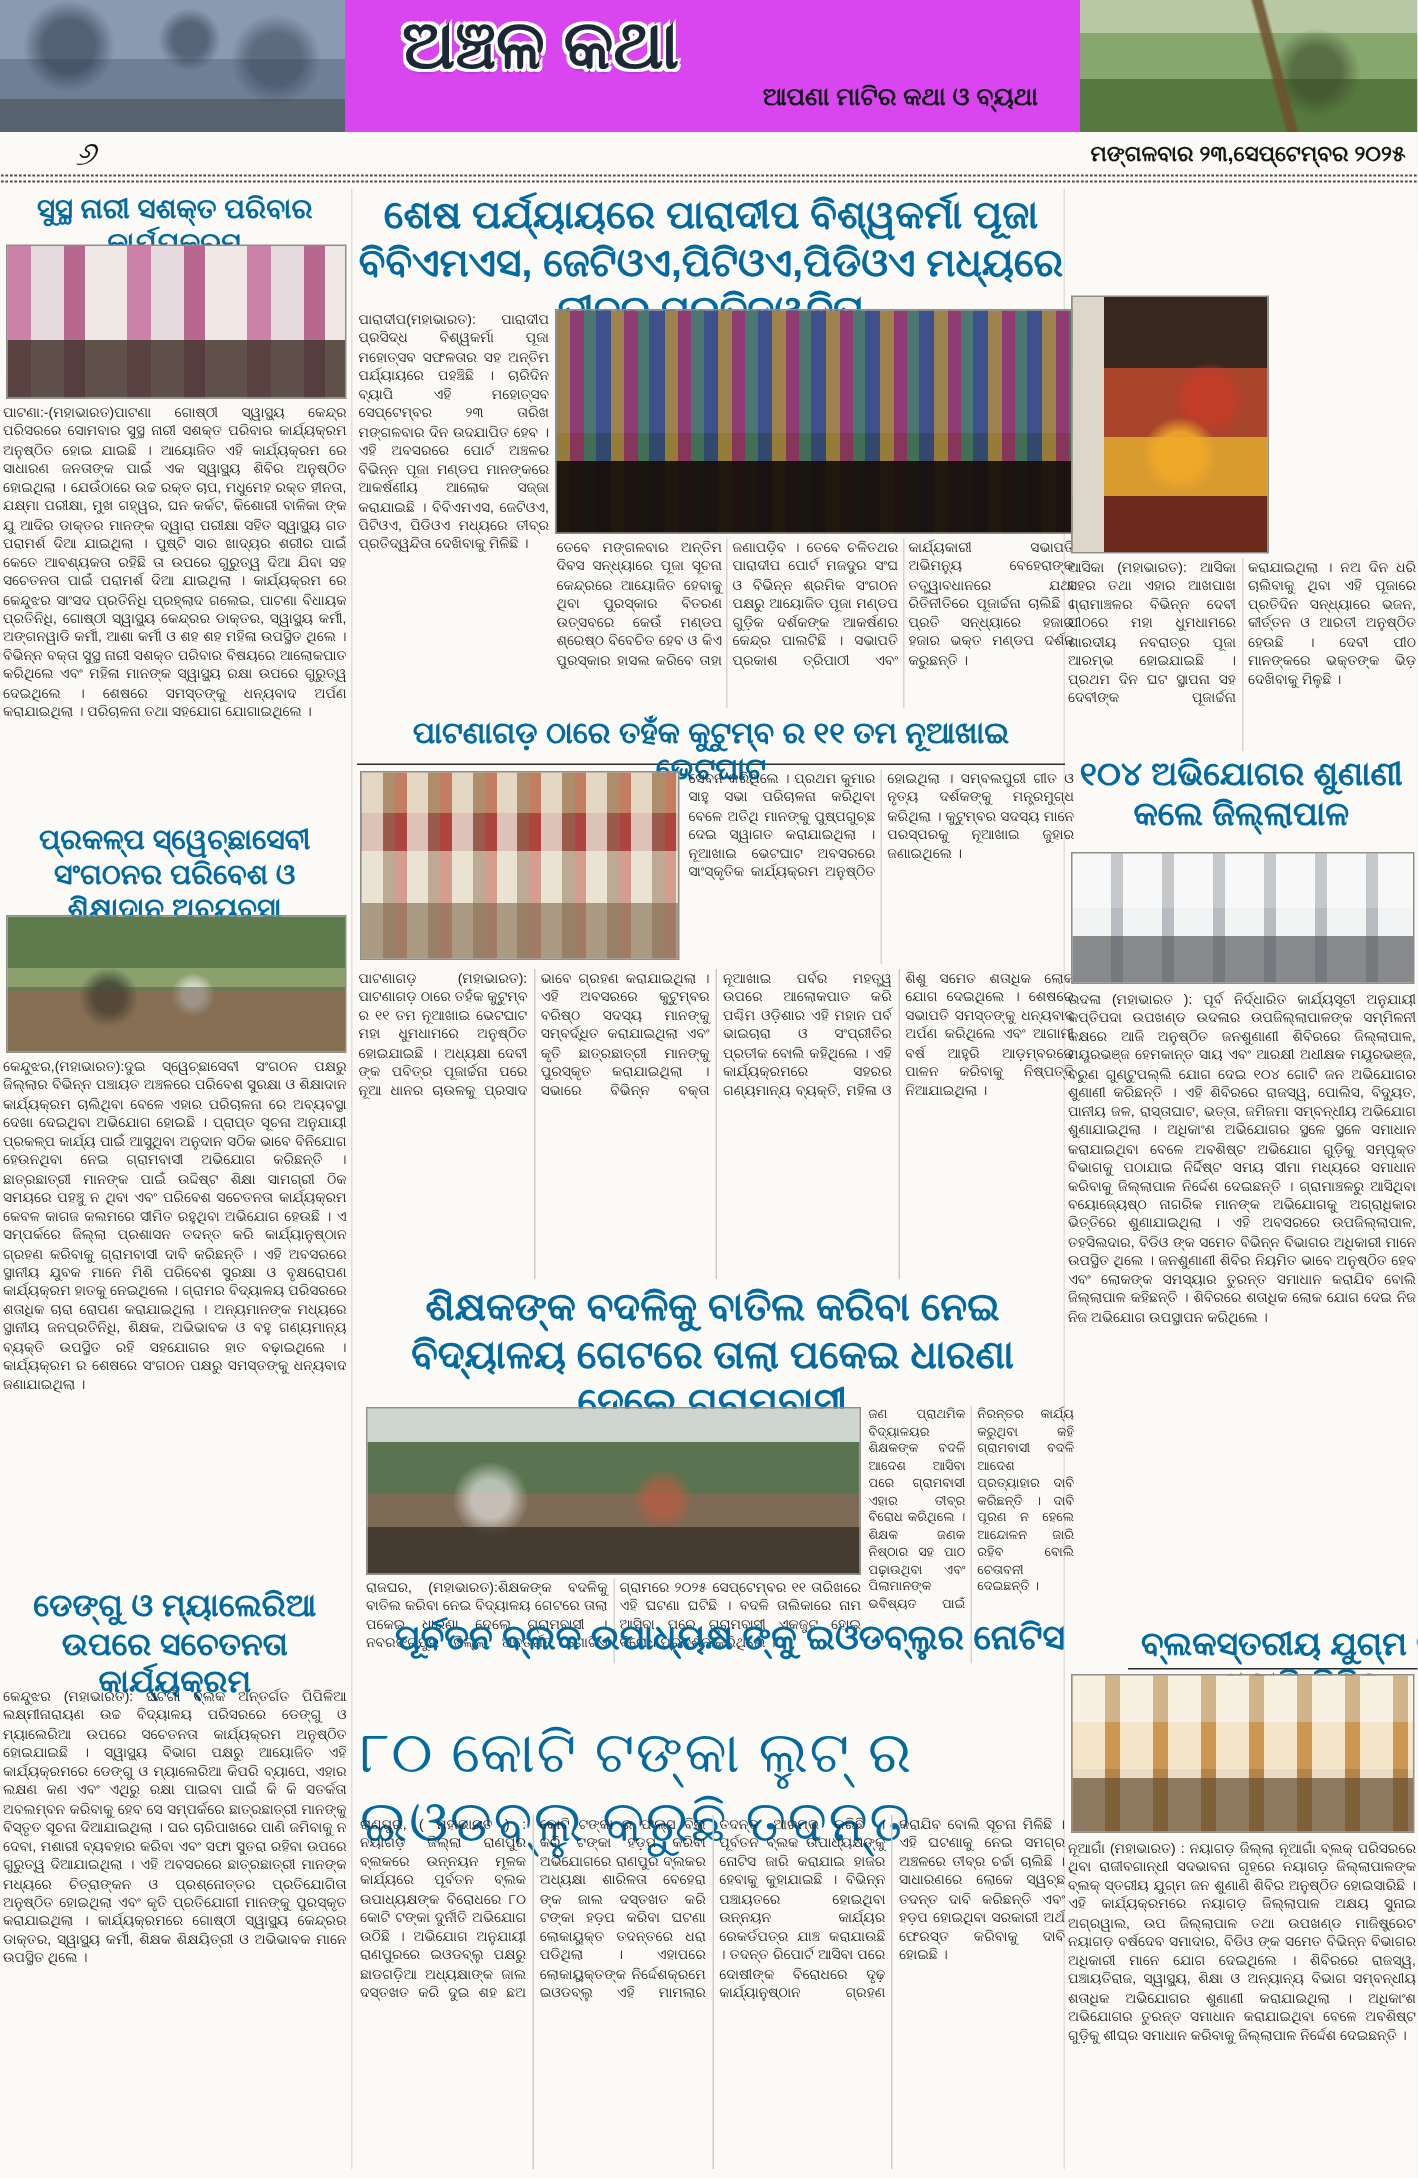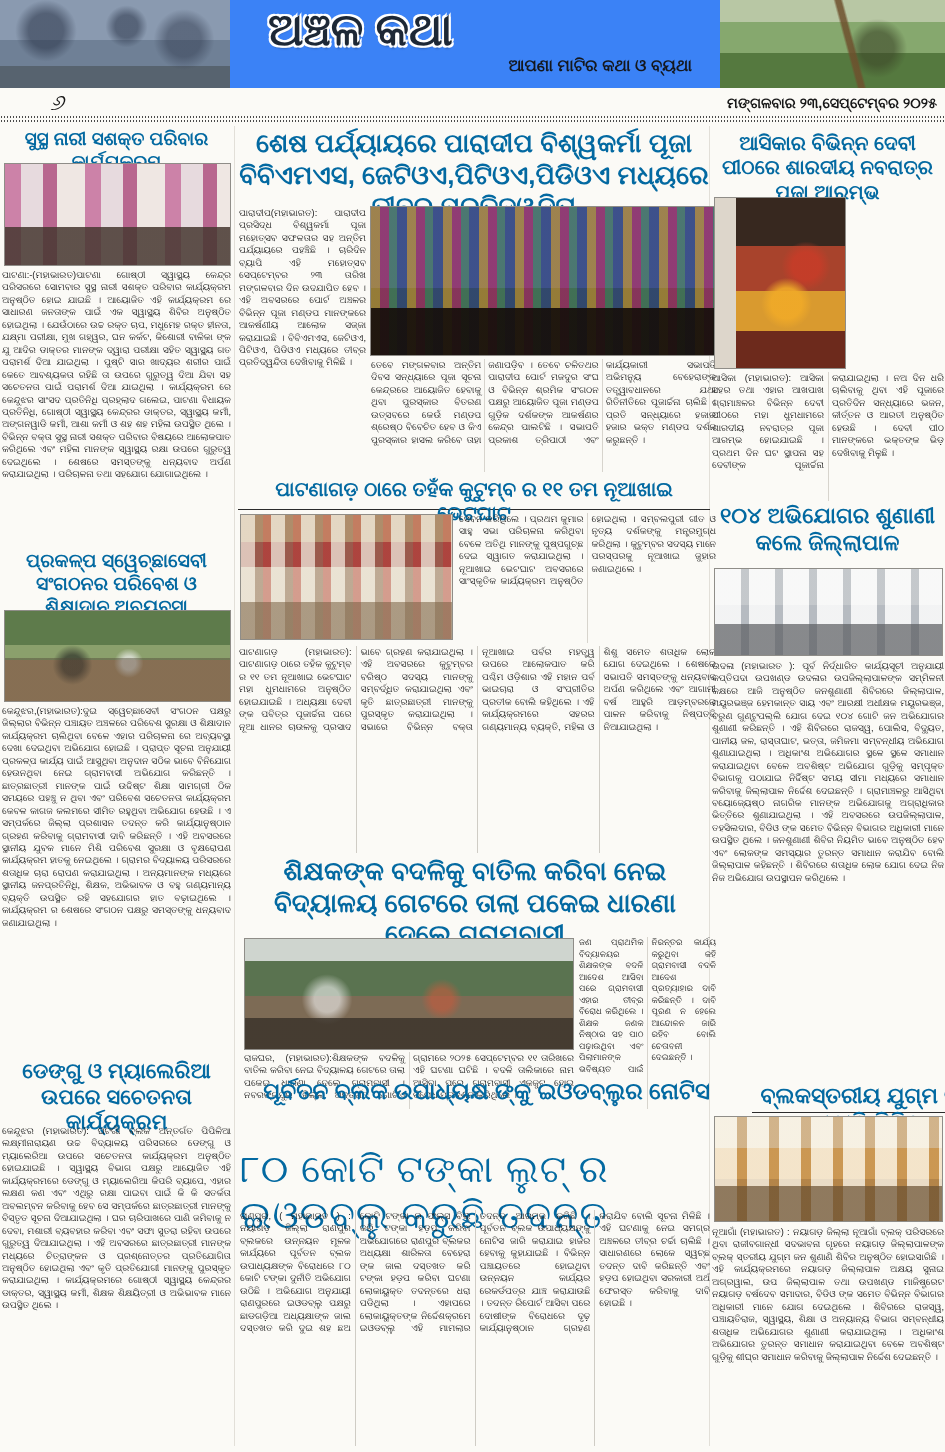--- a/index.html
+++ b/index.html
@@ -18,21 +18,21 @@
     background:
       radial-gradient(circle at 20% 35%, rgba(40,50,70,.55) 0 9%, transparent 16%),
       radial-gradient(circle at 55% 30%, rgba(35,45,65,.5) 0 8%, transparent 15%),
       radial-gradient(circle at 80% 45%, rgba(50,60,80,.5) 0 9%, transparent 16%),
       linear-gradient(180deg,#8a9ab0 0 45%,#6f8096 45% 75%,#57636f 75%);}
   #banner-right{left:720px;top:0;width:225px;height:88px;
     background:
       linear-gradient(75deg, transparent 55%, rgba(110,80,45,.85) 56% 58%, transparent 59%),
       radial-gradient(circle at 70% 55%, rgba(60,70,40,.6) 0 10%, transparent 18%),
       linear-gradient(180deg,#b8c7a4 0 25%,#86a86e 25% 60%,#55793f 60%);}
-  #masthead{left:230px;top:0;width:490px;height:88px;background:#3b82f6;}
+  #masthead{left:230px;top:0;width:490px;height:88px;background:#d946ef;}
   #masthead .title{position:absolute;left:38px;top:4px;font-size:45px;font-weight:bold;color:#1d2836;
     text-shadow:-2px -2px 0 #fff,2px -2px 0 #fff,-2px 2px 0 #fff,2px 2px 0 #fff,0 3px 2px rgba(0,0,0,.25);}
   #masthead .tagline{position:absolute;right:28px;top:56px;font-size:16.5px;font-weight:bold;color:#14171c;}
   #pagenum{left:50px;top:90px;font-size:22px;font-family:"Liberation Serif",serif;font-style:italic;}
   #dateline{right:8px;top:95px;font-size:14.5px;font-weight:bold;text-align:center;}
   #dotrule{left:0;top:115px;width:945px;height:8px;
     background-image:radial-gradient(circle,#4a4a4a 0.8px,transparent 1px);background-size:3px 4px;}
   
   .ph-healthcamp{background:
       linear-gradient(180deg, rgba(0,0,0,0) 0 62%, rgba(70,55,48,.85) 62%),
@@ -113,21 +113,20 @@
 
   <div class="abs hl" style="left:240px;top:856px;width:470px;height:78px;font-size:26px;">ଶିକ୍ଷକଙ୍କ ବଦଳିକୁ ବାତିଲ କରିବା ନେଇ ବିଦ୍ୟାଳୟ ଗେଟରେ ତାଲା ପକେଇ ଧାରଣା ଦେଲେ ଗ୍ରାମବାସୀ</div>
   <div class="abs photo ph-villagers" style="left:244px;top:938px;width:330px;height:112px;"></div>
   <div class="abs body cols2" style="left:579px;top:937px;width:137px;height:172px;font-size:8.6px;">ଜଣ ପ୍ରାଥମିକ ବିଦ୍ୟାଳୟର ଶିକ୍ଷକଙ୍କ ବଦଳି ଆଦେଶ ଆସିବା ପରେ ଗ୍ରାମବାସୀ ଏହାର ତୀବ୍ର ବିରୋଧ କରିଥିଲେ । ଶିକ୍ଷକ ଜଣକ ନିଷ୍ଠାର ସହ ପାଠ ପଢ଼ାଉଥିବା ଏବଂ ପିଲାମାନଙ୍କ ଭବିଷ୍ୟତ ପାଇଁ ନିରନ୍ତର କାର୍ଯ୍ୟ କରୁଥିବା କହି ଗ୍ରାମବାସୀ ବଦଳି ଆଦେଶ ପ୍ରତ୍ୟାହାର ଦାବି କରିଛନ୍ତି । ଦାବି ପୂରଣ ନ ହେଲେ ଆନ୍ଦୋଳନ ଜାରି ରହିବ ବୋଲି ଚେତାବନୀ ଦେଇଛନ୍ତି ।</div>
   <div class="abs body cols2" style="left:244px;top:1052px;width:330px;height:57px;">ରାଜଘର, (ମହାଭାରତ):ଶିକ୍ଷକଙ୍କ ବଦଳିକୁ ବାତିଲ କରିବା ନେଇ ବିଦ୍ୟାଳୟ ଗେଟରେ ତାଲା ପକେଇ ଧାରଣା ଦେଲେ ଗ୍ରାମବାସୀ । ନବରଙ୍ଗପୁର ଜିଲ୍ଲା ଅନ୍ତର୍ଗତ ଗୋଟିଏ ଗ୍ରାମରେ ୨୦୨୫ ସେପ୍ଟେମ୍ବର ୧୧ ତାରିଖରେ ଏହି ଘଟଣା ଘଟିଛି । ବଦଳି ତାଲିକାରେ ନାମ ଆସିବା ପରେ ଗ୍ରାମବାସୀ ଏକଜୁଟ ହୋଇ ବିରୋଧ ପ୍ରଦର୍ଶନ କରିଥିଲେ ।</div>
 
   <div class="abs hl" style="left:240px;top:1077px;width:470px;height:32px;font-size:23px;text-align:right;">ପୂର୍ବତନ ବ୍ଲକ ଉପାଧ୍ୟକ୍ଷ ଙ୍କୁ ଇଓଡବ୍ଲୁର ନୋଟିସ</div>
   <div class="abs hl" style="left:240px;top:1146px;width:470px;height:58px;font-size:38px;font-weight:500;text-align:left;letter-spacing:1px;">୮୦ କୋଟି ଟଙ୍କା ଲୁଟ୍ ର ଇଓଡବ୍ଲୁ କରୁଛି ତଦନ୍ତ</div>
   <div class="abs body cols4" style="left:240px;top:1210px;width:470px;height:236px;">ରାଣପୁର, ( ମହାଭାରତ ) : ନୟାଗଡ଼ ଜିଲ୍ଲା ରାଣପୁର ବ୍ଲକରେ ଉନ୍ନୟନ ମୂଳକ କାର୍ଯ୍ୟରେ ପୂର୍ବତନ ବ୍ଲକ ଉପାଧ୍ୟକ୍ଷଙ୍କ ବିରୋଧରେ ୮୦ କୋଟି ଟଙ୍କା ଦୁର୍ନୀତି ଅଭିଯୋଗ ଉଠିଛି । ଅଭିଯୋଗ ଅନୁଯାୟୀ ରାଣପୁରରେ ଇଓଡବ୍ଲୁ ପକ୍ଷରୁ ଛାଡଗଡ଼ିଆ ଅଧ୍ୟକ୍ଷାଙ୍କ ଜାଲ ଦସ୍ତଖତ କରି ଦୁଇ ଶହ ଛଅ କୋଟି ଟଙ୍କା ର ଫଲ୍ସ ବିଲ୍ କରି ଟଙ୍କା ହଡ଼ପ କରିବା ଅଭିଯୋଗରେ ରାଣପୁର ବ୍ଲକର ଅଧ୍ୟକ୍ଷା ଶାରିଳତା ବେହେରା ଙ୍କ ଜାଲ ଦସ୍ତଖତ କରି ଟଙ୍କା ହଡ଼ପ କରିବା ଘଟଣା ଲୋକାୟୁକ୍ତ ତଦନ୍ତରେ ଧରା ପଡିଥିଲା । ଏହାପରେ ଲୋକାୟୁକ୍ତଙ୍କ ନିର୍ଦ୍ଦେଶକ୍ରମେ ଇଓଡବ୍ଲୁ ଏହି ମାମଲାର ତଦନ୍ତ ଆରମ୍ଭ କରିଛି । ପୂର୍ବତନ ବ୍ଲକ ଉପାଧ୍ୟକ୍ଷଙ୍କୁ ନୋଟିସ ଜାରି କରାଯାଇ ହାଜର ହେବାକୁ କୁହାଯାଇଛି । ବିଭିନ୍ନ ପଞ୍ଚାୟତରେ ହୋଇଥିବା ଉନ୍ନୟନ କାର୍ଯ୍ୟର ରେକର୍ଡପତ୍ର ଯାଞ୍ଚ କରାଯାଉଛି । ତଦନ୍ତ ରିପୋର୍ଟ ଆସିବା ପରେ ଦୋଷୀଙ୍କ ବିରୋଧରେ ଦୃଢ଼ କାର୍ଯ୍ୟାନୁଷ୍ଠାନ ଗ୍ରହଣ କରାଯିବ ବୋଲି ସୂଚନା ମିଳିଛି । ଏହି ଘଟଣାକୁ ନେଇ ସମଗ୍ର ଅଞ୍ଚଳରେ ତୀବ୍ର ଚର୍ଚ୍ଚା ଚାଲିଛି । ସାଧାରଣରେ ଲୋକେ ସ୍ୱଚ୍ଛ ତଦନ୍ତ ଦାବି କରିଛନ୍ତି ଏବଂ ହଡ଼ପ ହୋଇଥିବା ସରକାରୀ ଅର୍ଥ ଫେରସ୍ତ କରିବାକୁ ଦାବି ହୋଇଛି ।</div>
 
-  <div class="abs hl" style="left:712px;top:131px;width:231px;height:62px;font-size:20px;">ଆସିକାର ବିଭିନ୍ନ ଦେବୀ ପୀଠରେ ଶାରଦୀୟ ନବରାତ୍ର ପୂଜା ଆରମ୍ଭ</div>
   <div class="abs photo ph-deity" style="left:714px;top:197px;width:132px;height:172px;"></div>
   <div class="abs body cols2" style="left:712px;top:372px;width:232px;height:129px;">ଆସିକା (ମହାଭାରତ): ଆସିକା ସହର ତଥା ଏହାର ଆଖପାଖ ଗ୍ରାମାଞ୍ଚଳର ବିଭିନ୍ନ ଦେବୀ ପୀଠରେ ମହା ଧୁମଧାମରେ ଶାରଦୀୟ ନବରାତ୍ର ପୂଜା ଆରମ୍ଭ ହୋଇଯାଇଛି । ପ୍ରଥମ ଦିନ ଘଟ ସ୍ଥାପନା ସହ ଦେବୀଙ୍କ ପୂଜାର୍ଚ୍ଚନା କରାଯାଇଥିଲା । ନଅ ଦିନ ଧରି ଚାଲିବାକୁ ଥିବା ଏହି ପୂଜାରେ ପ୍ରତିଦିନ ସନ୍ଧ୍ୟାରେ ଭଜନ, କୀର୍ତ୍ତନ ଓ ଆରତୀ ଅନୁଷ୍ଠିତ ହେଉଛି । ଦେବୀ ପୀଠ ମାନଙ୍କରେ ଭକ୍ତଙ୍କ ଭିଡ଼ ଦେଖିବାକୁ ମିଳୁଛି ।</div>
 
   <div class="abs hl" style="left:712px;top:503px;width:231px;height:62px;font-size:22px;">୧୦୪ ଅଭିଯୋଗର ଶୁଣାଣୀ କଲେ ଜିଲ୍ଲାପାଳ</div>
   <div class="abs photo ph-meeting" style="left:714px;top:568px;width:229px;height:88px;"></div>
   <div class="abs body" style="left:712px;top:660px;width:232px;height:420px;">ଉଦଳା (ମହାଭାରତ ): ପୂର୍ବ ନିର୍ଦ୍ଧାରିତ କାର୍ଯ୍ୟସୂଚୀ ଅନୁଯାୟୀ କପ୍ତିପଦା ଉପଖଣ୍ଡ ଉଦଳାର ଉପଜିଲ୍ଲାପାଳଙ୍କ ସମ୍ମିଳନୀ କକ୍ଷରେ ଆଜି ଅନୁଷ୍ଠିତ ଜନଶୁଣାଣୀ ଶିବିରରେ ଜିଲ୍ଲାପାଳ, ମୟୂରଭଞ୍ଜ ହେମକାନ୍ତ ସାୟ ଏବଂ ଆରକ୍ଷୀ ଅଧୀକ୍ଷକ ମୟୂରଭଞ୍ଜ, ବରୁଣ ଗୁଣ୍ଟୁପଲ୍ଲି ଯୋଗ ଦେଇ ୧୦୪ ଗୋଟି ଜନ ଅଭିଯୋଗର ଶୁଣାଣୀ କରିଛନ୍ତି । ଏହି ଶିବିରରେ ରାଜସ୍ୱ, ପୋଲିସ, ବିଦ୍ୟୁତ, ପାନୀୟ ଜଳ, ରାସ୍ତାଘାଟ, ଭତ୍ତା, ଜମିଜମା ସମ୍ବନ୍ଧୀୟ ଅଭିଯୋଗ ଶୁଣାଯାଇଥିଲା । ଅଧିକାଂଶ ଅଭିଯୋଗର ସ୍ଥଳେ ସ୍ଥଳେ ସମାଧାନ କରାଯାଇଥିବା ବେଳେ ଅବଶିଷ୍ଟ ଅଭିଯୋଗ ଗୁଡ଼ିକୁ ସମ୍ପୃକ୍ତ ବିଭାଗକୁ ପଠାଯାଇ ନିର୍ଦ୍ଦିଷ୍ଟ ସମୟ ସୀମା ମଧ୍ୟରେ ସମାଧାନ କରିବାକୁ ଜିଲ୍ଲାପାଳ ନିର୍ଦ୍ଦେଶ ଦେଇଛନ୍ତି । ଗ୍ରାମାଞ୍ଚଳରୁ ଆସିଥିବା ବୟୋଜ୍ୟେଷ୍ଠ ନାଗରିକ ମାନଙ୍କ ଅଭିଯୋଗକୁ ଅଗ୍ରାଧିକାର ଭିତ୍ତିରେ ଶୁଣାଯାଇଥିଲା । ଏହି ଅବସରରେ ଉପଜିଲ୍ଲାପାଳ, ତହସିଲଦାର, ବିଡିଓ ଙ୍କ ସମେତ ବିଭିନ୍ନ ବିଭାଗର ଅଧିକାରୀ ମାନେ ଉପସ୍ଥିତ ଥିଲେ । ଜନଶୁଣାଣୀ ଶିବିର ନିୟମିତ ଭାବେ ଅନୁଷ୍ଠିତ ହେବ ଏବଂ ଲୋକଙ୍କ ସମସ୍ୟାର ତୁରନ୍ତ ସମାଧାନ କରାଯିବ ବୋଲି ଜିଲ୍ଲାପାଳ କହିଛନ୍ତି । ଶିବିରରେ ଶତାଧିକ ଲୋକ ଯୋଗ ଦେଇ ନିଜ ନିଜ ଅଭିଯୋଗ ଉପସ୍ଥାପନ କରିଥିଲେ ।</div>
 
   <div class="abs hl rule-under" style="left:752px;top:1083px;width:231px;height:29px;font-size:22px;">ବ୍ଲକସ୍ତରୀୟ ଯୁଗ୍ମ ଜନ ଶୁଣାଣି ଶିବିର</div>
   <div class="abs photo ph-hall" style="left:714px;top:1116px;width:229px;height:106px;"></div>
   <div class="abs body" style="left:712px;top:1226px;width:232px;height:220px;">ନୂଆଗାଁ (ମହାଭାରତ) : ନୟାଗଡ଼ ଜିଲ୍ଲା ନୂଆଗାଁ ବ୍ଲକ୍ ପରିସରରେ ଥିବା ରାଜୀବଗାନ୍ଧୀ ସଦଭାବନା ଗୃହରେ ନୟାଗଡ଼ ଜିଲ୍ଲାପାଳଙ୍କ ବ୍ଲକ୍ ସ୍ତରୀୟ ଯୁଗ୍ମ ଜନ ଶୁଣାଣି ଶିବିର ଅନୁଷ୍ଠିତ ହୋଇସାରିଛି । ଏହି କାର୍ଯ୍ୟକ୍ରମରେ ନୟାଗଡ଼ ଜିଲ୍ଲାପାଳ ଅକ୍ଷୟ ସୁନାଇ ଅଗ୍ରୱାଲ, ଉପ ଜିଲ୍ଲାପାଳ ତଥା ଉପଖଣ୍ଡ ମାଜିଷ୍ଟ୍ରେଟ ନୟାଗଡ଼ ବର୍ଷଦେବ ସମାଦାର, ବିଡିଓ ଙ୍କ ସମେତ ବିଭିନ୍ନ ବିଭାଗର ଅଧିକାରୀ ମାନେ ଯୋଗ ଦେଇଥିଲେ । ଶିବିରରେ ରାଜସ୍ୱ, ପଞ୍ଚାୟତିରାଜ, ସ୍ୱାସ୍ଥ୍ୟ, ଶିକ୍ଷା ଓ ଅନ୍ୟାନ୍ୟ ବିଭାଗ ସମ୍ବନ୍ଧୀୟ ଶତାଧିକ ଅଭିଯୋଗର ଶୁଣାଣୀ କରାଯାଇଥିଲା । ଅଧିକାଂଶ ଅଭିଯୋଗର ତୁରନ୍ତ ସମାଧାନ କରାଯାଇଥିବା ବେଳେ ଅବଶିଷ୍ଟ ଗୁଡ଼ିକୁ ଶୀଘ୍ର ସମାଧାନ କରିବାକୁ ଜିଲ୍ଲାପାଳ ନିର୍ଦ୍ଦେଶ ଦେଇଛନ୍ତି ।</div>

